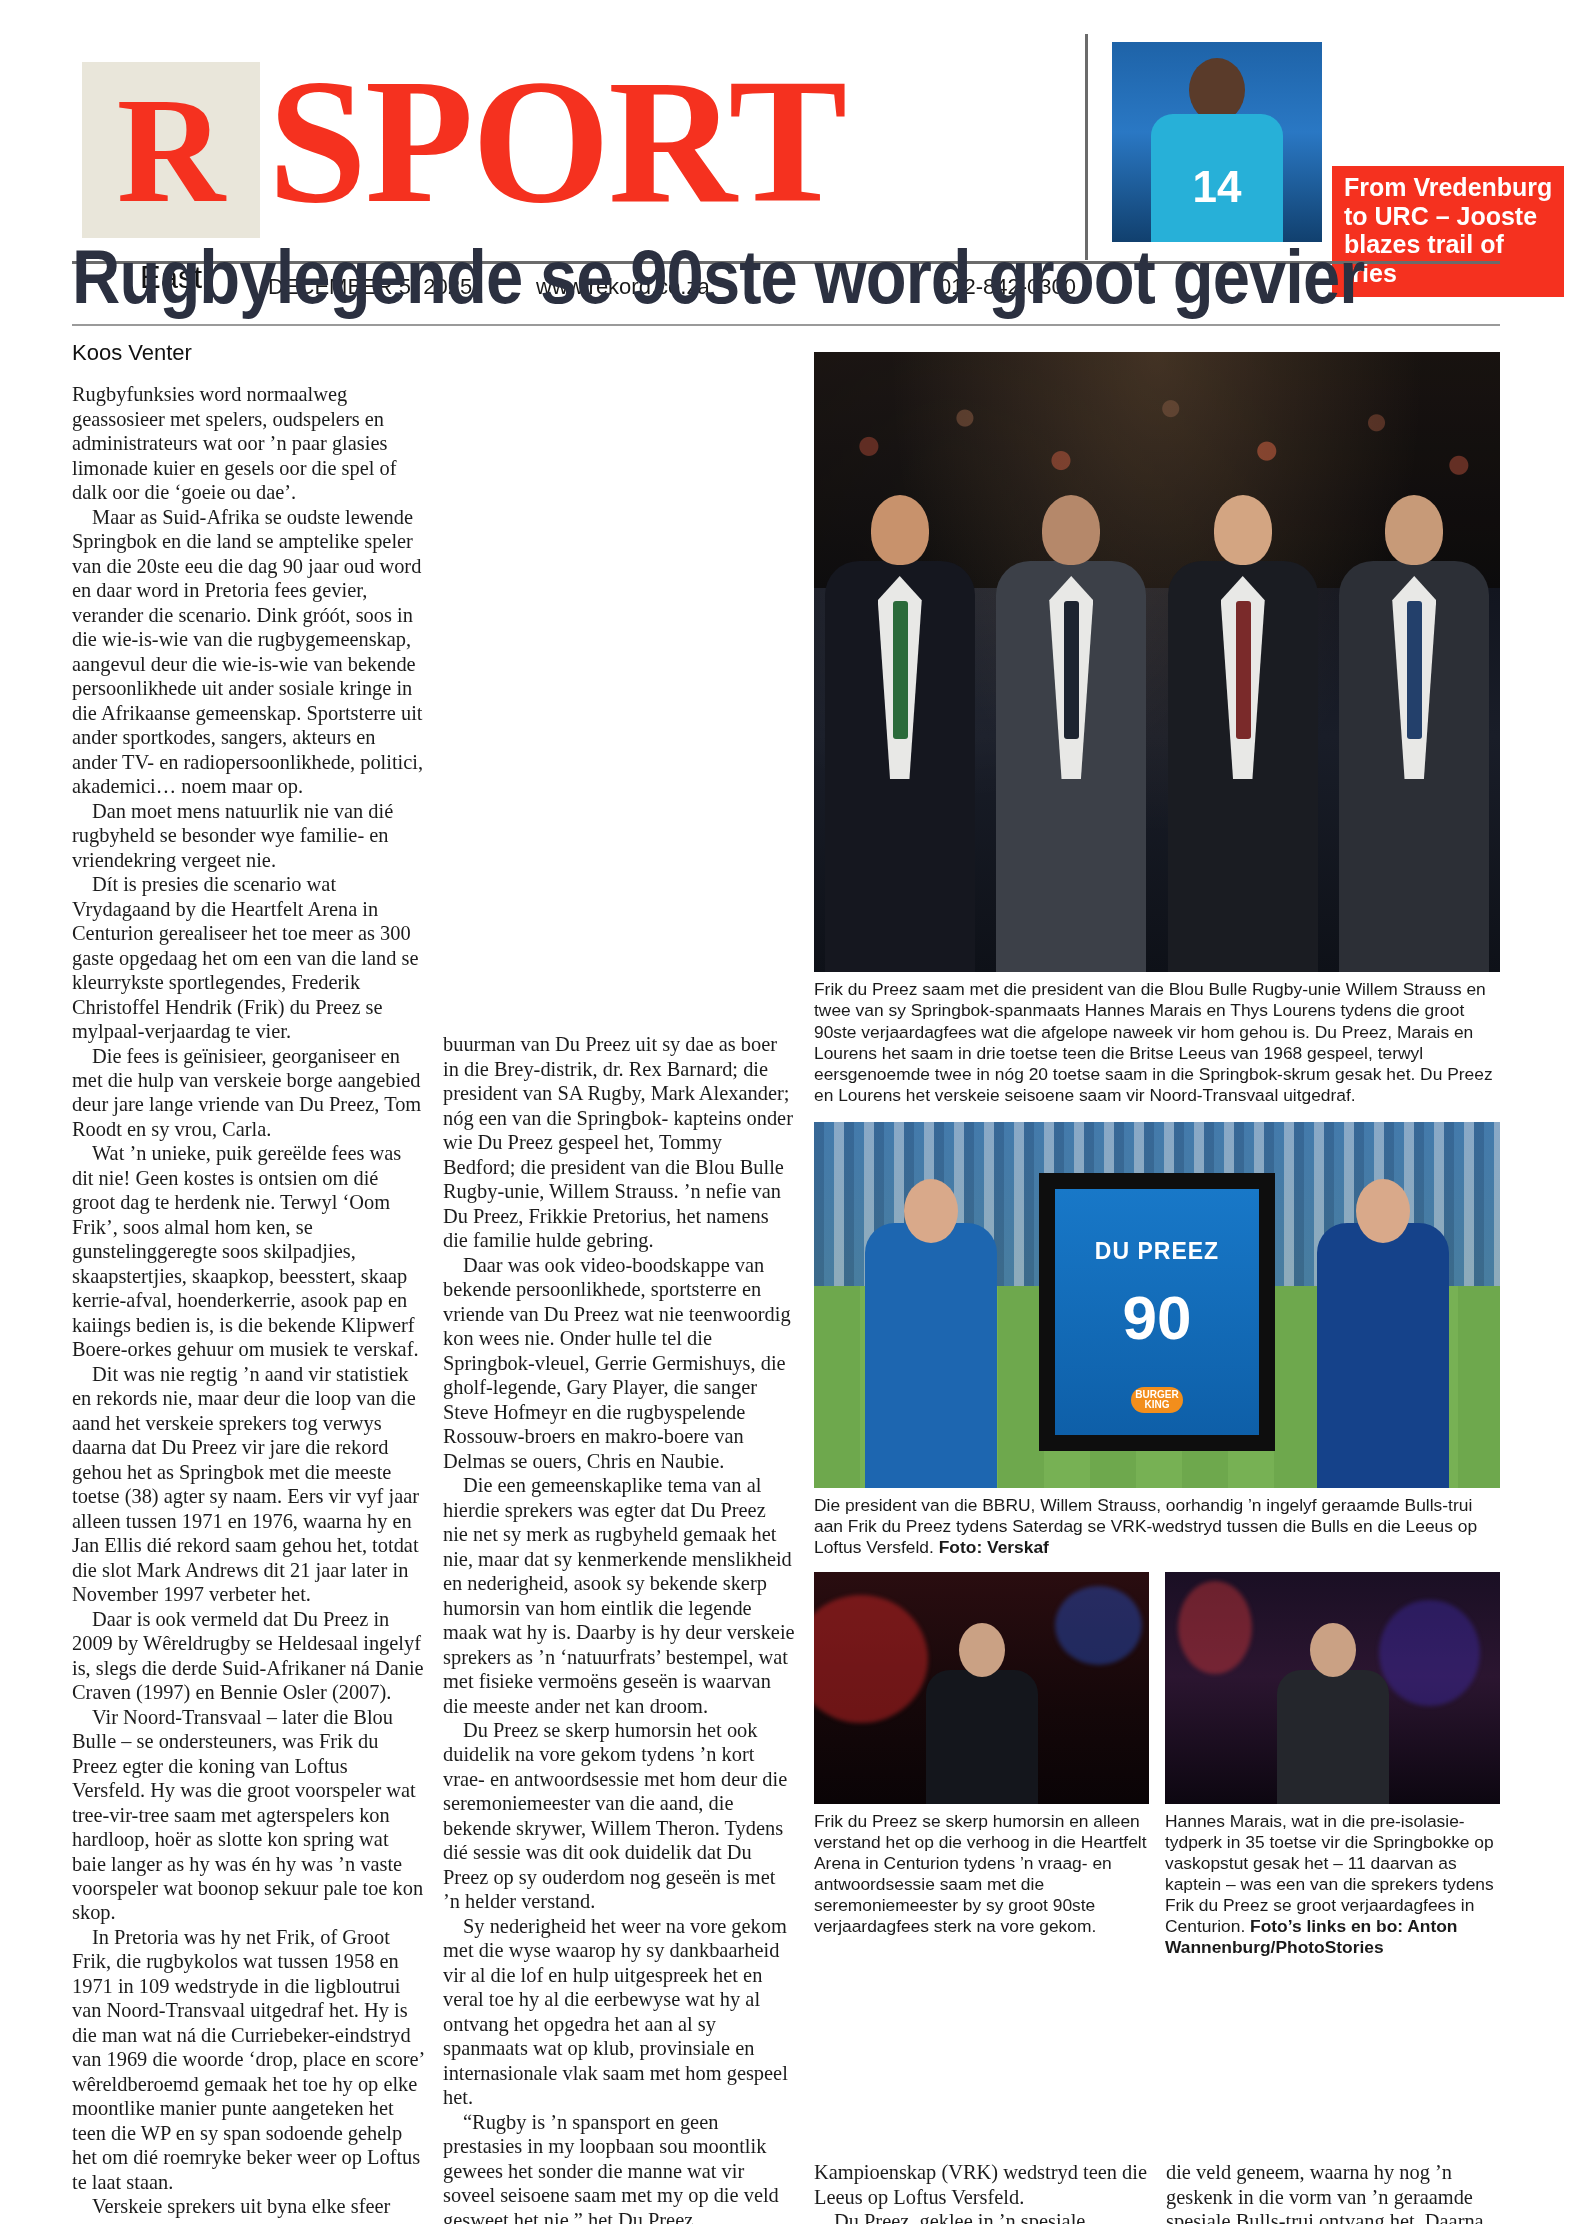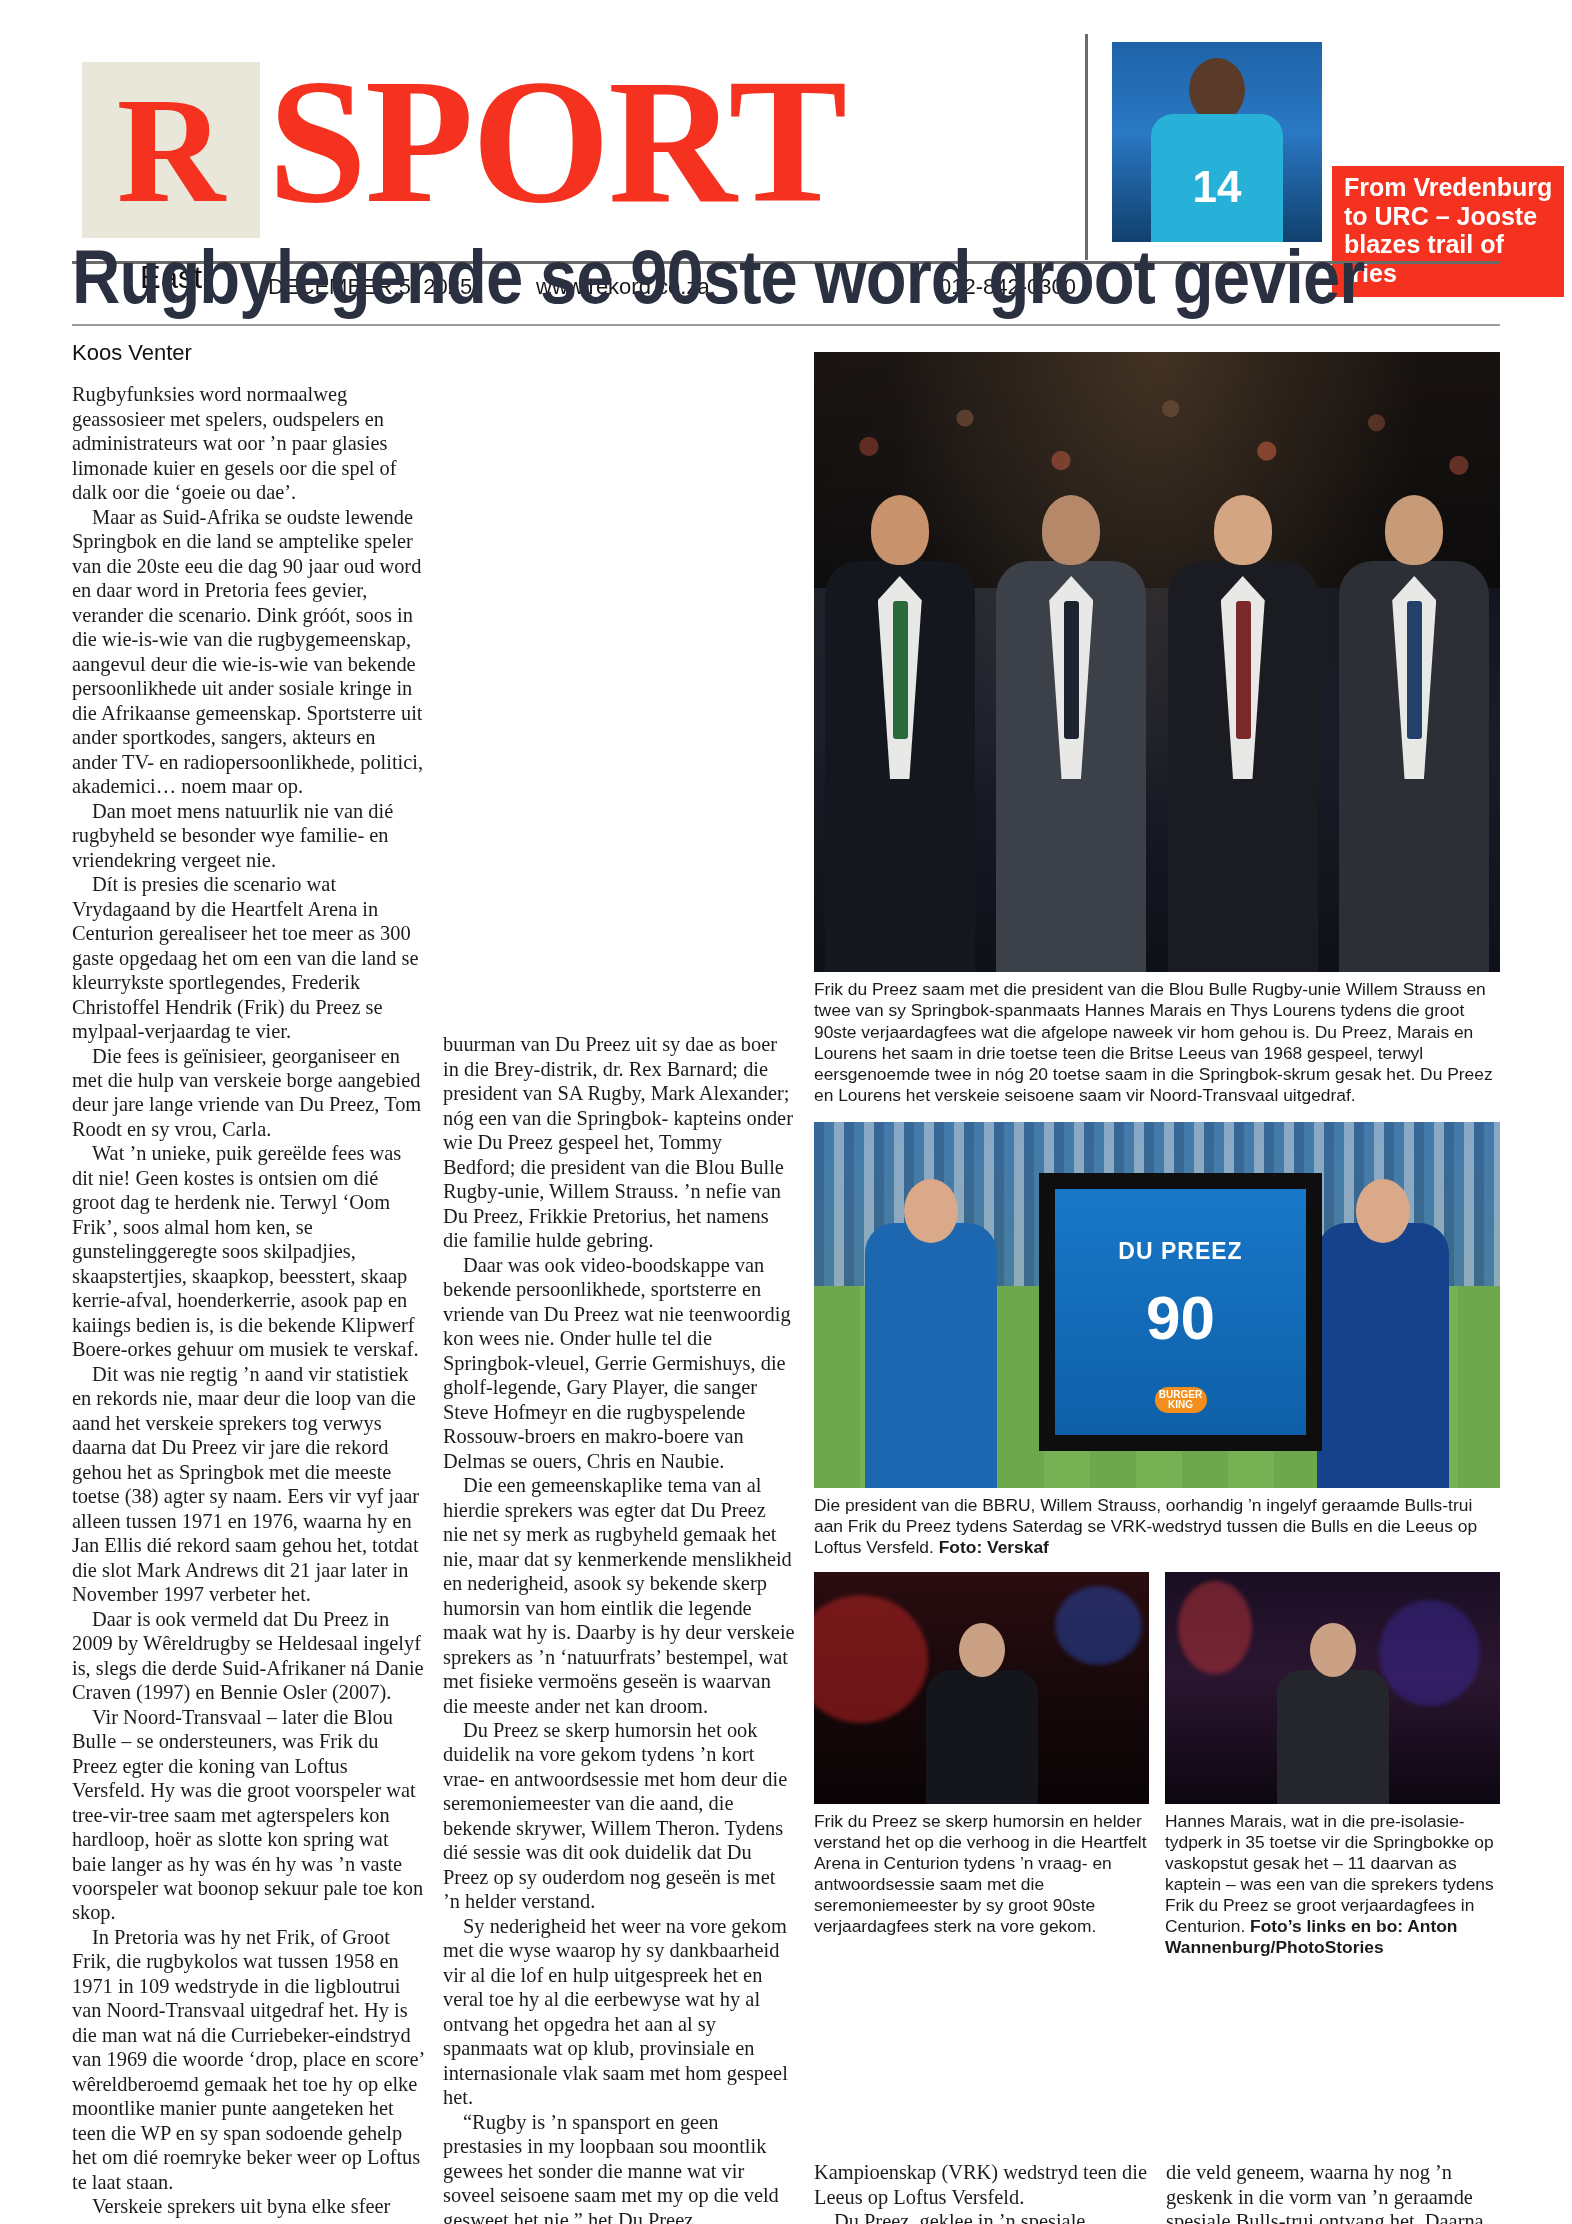--- a/index.html
+++ b/index.html
@@ -97,21 +97,21 @@
   .man .shirt{position:absolute;left:50%;top:22%;width:44px;height:40%;margin-left:-22px;
      background:#e8e8e6;clip-path:polygon(50% 0,100% 12%,72% 100%,28% 100%,0 12%);}
   .man .tie{position:absolute;left:50%;top:27%;width:15px;height:27%;margin-left:-7px;border-radius:3px;}
 
   .ph-jersey{height:366px;background:linear-gradient(#7fb4dd 0%, #a9cf6b 42%, #6aa349 100%);position:relative;}
   .pitch{position:absolute;left:0;bottom:0;width:100%;height:55%;
      background:repeating-linear-gradient(90deg,#6ea84d 0 46px,#77b154 46px 92px);}
   .standz{position:absolute;left:0;top:0;width:100%;height:46%;
      background:repeating-linear-gradient(90deg,#2f5f8f 0 10px,#3d74a6 10px 20px,#8aa7c4 20px 30px);
      opacity:.9;}
-  .frame{position:absolute;left:50%;top:14%;margin-left:-118px;width:283px;height:76%;
+  .frame{position:absolute;left:50%;top:14%;margin-left:-118px;width:236px;height:76%;
      background:#0e0e0e;padding:16px;box-sizing:border-box;}
   .frame-in{width:100%;height:100%;background:linear-gradient(#1878c8,#0e5fa8);position:relative;}
   .jnum{position:absolute;left:0;top:40%;width:100%;text-align:center;color:#fff;
      font-family:"Liberation Sans",sans-serif;font-weight:700;font-size:62px;line-height:1;}
   .jname{position:absolute;left:0;top:20%;width:100%;text-align:center;color:#fff;
      font-family:"Liberation Sans",sans-serif;font-weight:700;font-size:23px;letter-spacing:1px;}
   .jbadge{position:absolute;left:50%;bottom:9%;margin-left:-26px;width:52px;height:26px;
      background:#f28e1c;border-radius:13px;color:#fff;font-family:"Liberation Sans",sans-serif;
      font-size:10px;font-weight:700;display:flex;align-items:center;justify-content:center;text-align:center;line-height:1;}
   .host{position:absolute;bottom:0;width:26%;height:86%;}
@@ -260,21 +260,21 @@
       <div class="two-up">
         <div class="cell">
           <div class="photo ph-small ph-s1">
             <div class="spot" style="left:-6%;top:10%;width:40%;height:55%;background:rgba(220,40,40,.45);"></div>
             <div class="spot" style="right:2%;top:6%;width:26%;height:34%;background:rgba(40,90,220,.40);"></div>
             <div class="fig">
               <div class="body"></div>
                 <div class="head"></div>
             </div>
           </div>
-          <div class="cap">Frik du Preez se skerp humorsin en helder verstand het op die verhoog in die Heartfelt Arena in Centurion tydens ’n vraag- en antwoordsessie saam met die seremoniemeester by sy groot 90ste verjaardagfees sterk na vore gekom.</div>
+          <div class="cap">Frik du Preez se skerp humorsin en alleen verstand het op die verhoog in die Heartfelt Arena in Centurion tydens ’n vraag- en antwoordsessie saam met die seremoniemeester by sy groot 90ste verjaardagfees sterk na vore gekom.</div>
         </div>
         <div class="cell">
           <div class="photo ph-small ph-s2">
             <div class="spot" style="left:4%;top:4%;width:22%;height:40%;background:rgba(230,60,60,.40);"></div>
             <div class="spot" style="right:6%;top:12%;width:30%;height:46%;background:rgba(70,50,200,.35);"></div>
             <div class="fig">
               <div class="body" style="background:#24262c;"></div>
                 <div class="head"></div>
             </div>
           </div>

